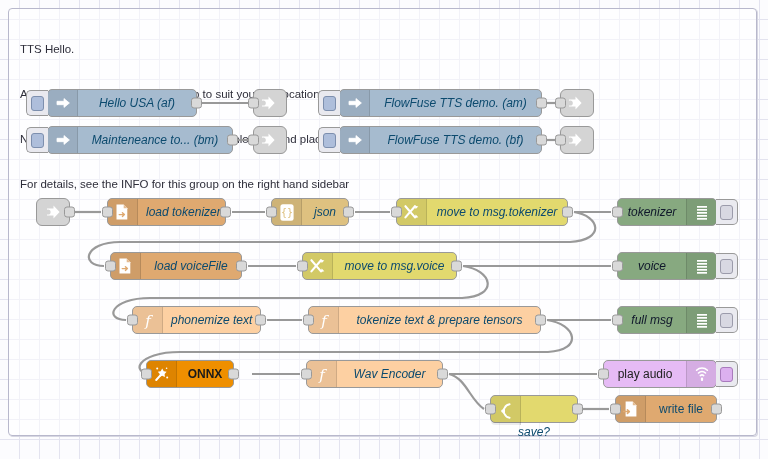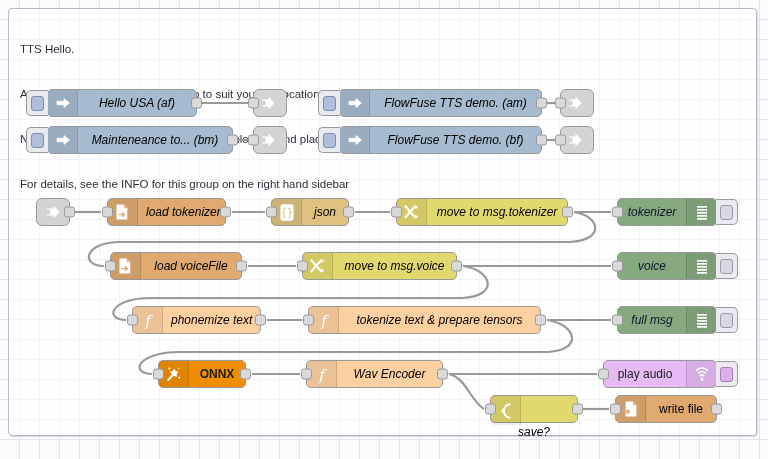--- a/index.html
+++ b/index.html
@@ -89,21 +89,21 @@
     border-left: 1px solid rgba(0,0,0,0.12);
   }
   .node .label {
     flex: 1 1 auto;
     display: flex;
     align-items: center;
     justify-content: center;
     padding: 0 8px;
     font-size: 12px;
     font-style: italic;
-    color: #000000;
+    color: #0c4a6e;
     white-space: nowrap;
   }
   .node .label.noital { font-style: normal; }
 
   
   .port {
     position: absolute;
     width: 11px;
     height: 11px;
     box-sizing: border-box;
@@ -498,21 +498,21 @@
           <rect x="3" y="14" width="10" height="1.7"></rect>
         </g>
       </svg>
     </div>
     <div class="port in"></div>
     <div class="dbg-btn">
         <i></i>
       </div>
   </div>
 
-  <div class="node n-onnx" style="left:158px; top:360px; width:88px;">
+  <div class="node n-onnx" style="left:146px; top:360px; width:88px;">
     <div class="icon-box">
       <svg class="glyph" width="18" height="18" viewBox="0 0 18 18">
         <path d="M9.2 3.6 l1.5 2.6 l2.9 0.6 l-2 2.2 l0.3 3 l-2.7 -1.3 l-2.7 1.3 l0.3 -3 l-2 -2.2 l2.9 -0.6 Z" fill="#fff"></path>
         <path d="M7.4 10.4 L3.2 15" stroke="#fff" stroke-width="2" stroke-linecap="round"></path>
         <circle cx="4.2" cy="3.4" r="1" fill="#fff"></circle>
         <circle cx="14.2" cy="12.6" r="1" fill="#fff"></circle>
         <circle cx="13.6" cy="3.2" r="0.8" fill="#fff"></circle>
       </svg>
     </div>
     <div class="label noital">ONNX</div>

